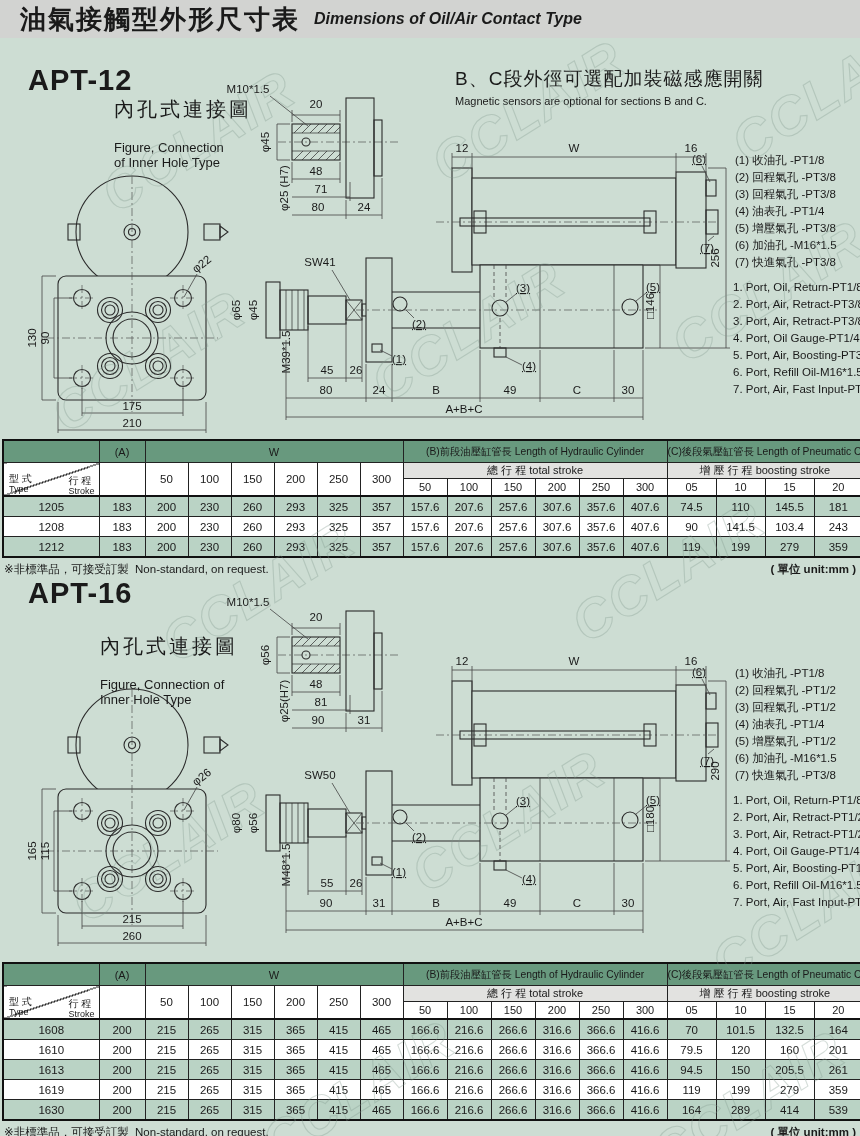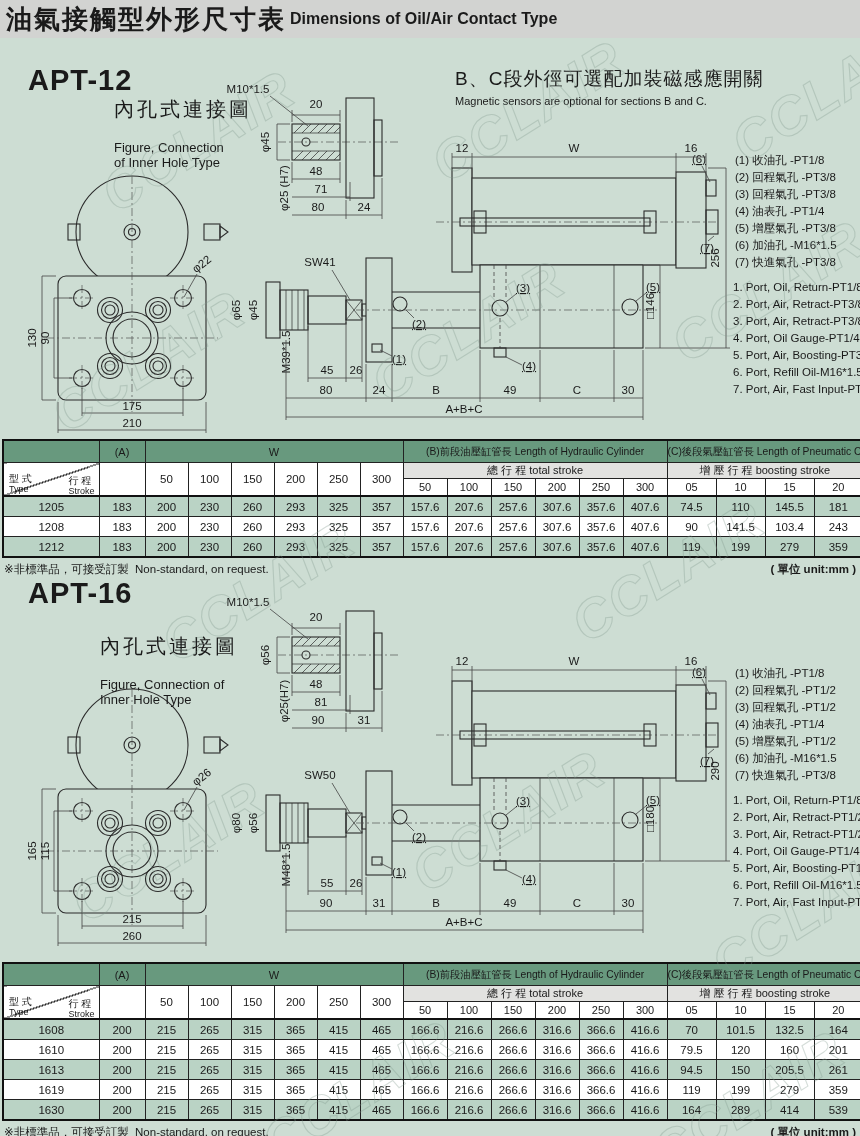--- a/index.html
+++ b/index.html
@@ -1,23 +1,23 @@
 <!DOCTYPE html>
 <html><head>
 <meta charset="utf-8">
 <style>
   html,body{margin:0;padding:0;}
   body{font-family:"Liberation Sans","DejaVu Sans",sans-serif;color:#1a1a1a;}
   .page{position:relative;width:860px;height:1136px;background:#cdddd3;overflow:hidden;}
 
   
   .titlebar{position:absolute;top:0;left:0;width:860px;height:38px;background:#d2d3d1;
-    display:flex;align-items:center;padding-left:6px;box-sizing:border-box;z-index:2;}
+    display:flex;align-items:center;padding-left:20px;box-sizing:border-box;z-index:2;}
   .titlebar .zh{font-size:26px;font-weight:bold;letter-spacing:2px;}
-  .titlebar .en{font-size:16px;font-weight:bold;margin-left:4px;}
+  .titlebar .en{font-size:16px;font-weight:bold;margin-left:14px;font-style:italic;}
 
   
   .section{position:absolute;left:0;width:860px;z-index:1;}
   #sec12{top:60px;height:380px;}
   #sec16{top:573px;height:392px;}
   .draw{position:absolute;left:0;top:0;width:860px;height:380px;}
   .model{position:absolute;left:28px;top:4px;font-size:29px;font-weight:bold;letter-spacing:1px;}
   .fig-title{position:absolute;left:114px;top:36px;}
   #sec16 .fig-title{top:60px;left:100px;}
   .fig-title .zh{font-size:20px;letter-spacing:3px;}

